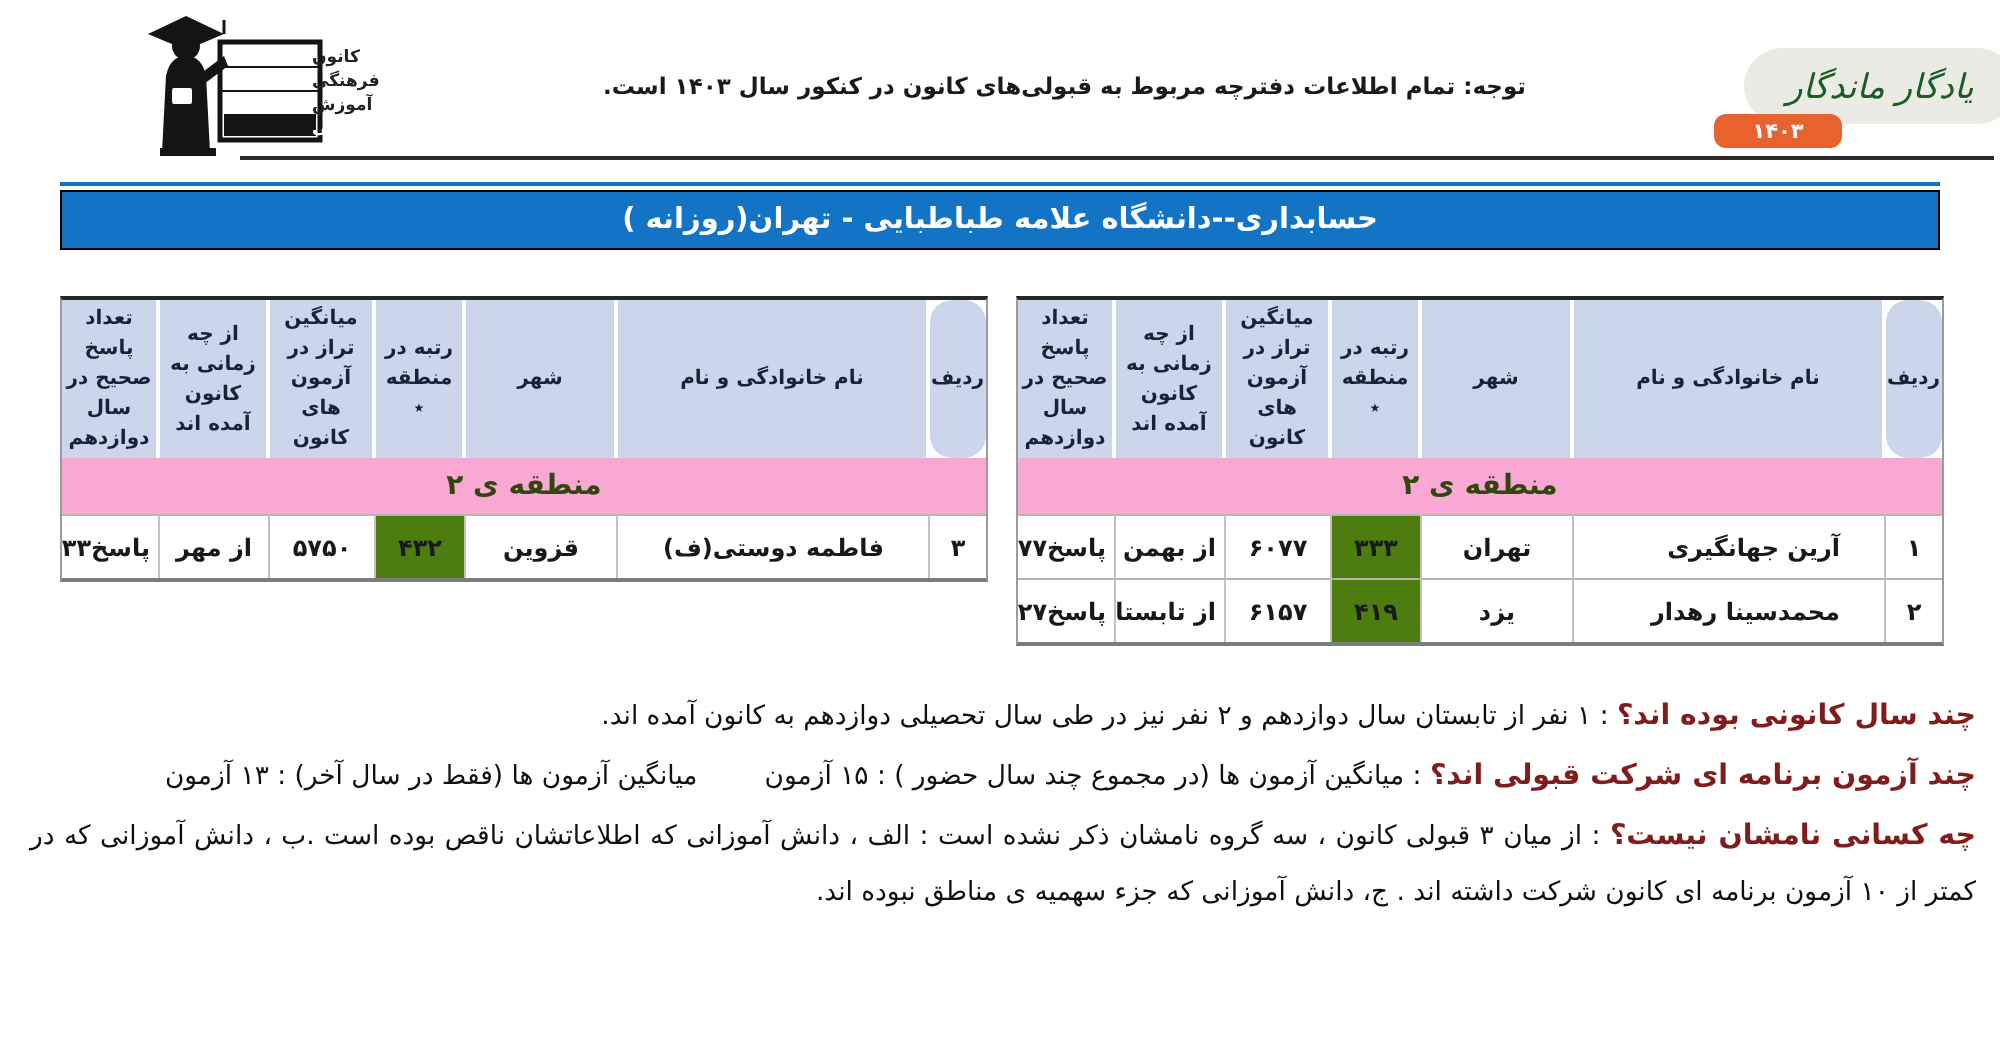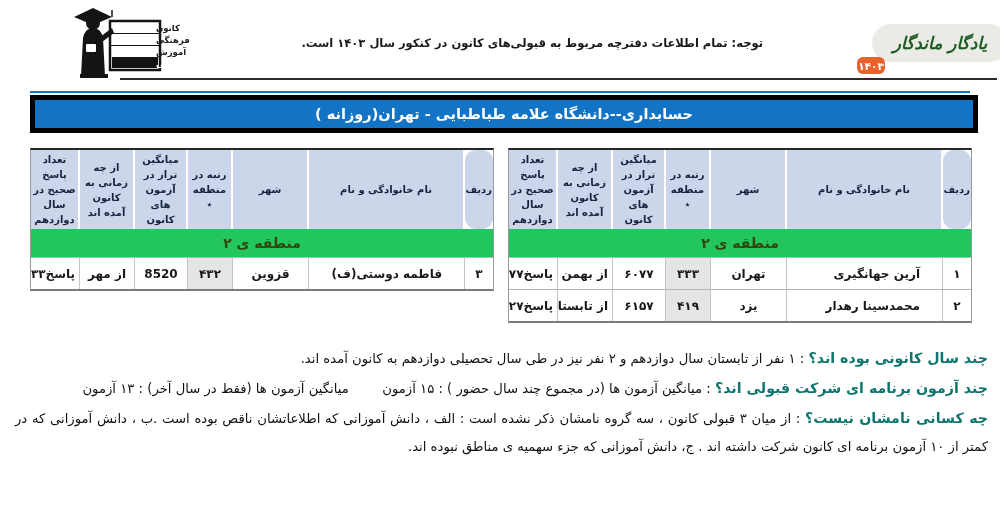--- a/index.html
+++ b/index.html
@@ -16,34 +16,34 @@
   .notice { position:absolute; right:237px; top:36px; text-align:right; direction:rtl; }
   .notice-main { font-size:11.5px; font-weight:bold; color:#1a1a1a; white-space:nowrap; }
   .notice-sub  { font-size:8.5px; font-weight:bold; color:#333; margin-top:3px; margin-right:126px; white-space:nowrap; }
 
   .brand-pill {
     position:absolute; right:-8px; top:24px; width:136px; height:38px;
     background:#e9ebe4; border-radius:19px; display:flex; align-items:center; justify-content:center;
     z-index:1;
   }
   .brand-title {
-    font-family:"DejaVu Serif", serif; font-style:italic; font-weight:bold;
+    font-family:"DejaVu Serif", serif; font-style:italic; font-weight:normal;
     font-size:17px; color:#1d5c24; white-space:nowrap;
   }
   .brand-year {
-    position:absolute; left:857px; top:57px; width:28px; height:17px; border-radius:6px;
+    position:absolute; left:857px; top:57px; width:64px; height:17px; border-radius:6px;
     background:#e8622d; color:#fff; font-size:10.5px; font-weight:bold;
     display:flex; align-items:center; justify-content:center; z-index:2;
   }
 
   
   .titlebar-topline { position:absolute; left:30px; top:91px; width:940px; height:2px; background:#1374c5; }
   .titlebar {
     position:absolute; left:30px; top:95px; width:938px; height:28px;
-    background:#1374c5; border:5px solid #000000;
+    background:#1374c5; border:1px solid #000000;
     display:flex; align-items:center; justify-content:center;
   }
   .titlebar span { color:#ffffff; font-weight:bold; font-size:14.5px; white-space:nowrap; }
 
   
   table.results {
     position:absolute; top:148px; width:462px; direction:rtl;
     border-collapse:separate; border-spacing:0; table-layout:fixed; background:#fff;
     border:1px solid #9b9b9b; border-top:2px solid #272727; border-bottom:2px solid #7c7c7c;
   }
@@ -51,42 +51,42 @@
   table.results.left-tbl  { left:30px; }
 
   .results th {
     background:#ccd6ea; font-size:10px; font-weight:bold; color:#16233f;
     padding:2px 1px; height:51px; vertical-align:middle; text-align:center; line-height:1.5;
     border-inline-start:2px solid #ffffff;
   }
   .results th:first-child { border-inline-start:none;border-radius:11px; }
 
   .results td.region {
-    background:#22c55e; color:#33450e; font-weight:bold; font-size:14px;
+    background:#f9a8d4; color:#33450e; font-weight:bold; font-size:14px;
     text-align:center; height:26px; padding:1px;
   }
 
   .results td.data {
     font-size:12px; font-weight:bold; color:#191919; height:29px; padding:1px 4px;
     text-align:center; vertical-align:middle;
     border-top:1px solid #b5b5b5; border-inline-start:1px solid #c2c2c2;
     white-space:nowrap; overflow:hidden;
   }
   .results td.data:first-child { border-inline-start:none; }
   .results td.name { text-align:right; padding-right:22px; }
-  .results td.rank { background:#e5e5e5; }
+  .results td.rank { background:#4d7c0f; }
   .num-ltr { direction:ltr; unicode-bidi:isolate; }
 
   
   .footer-text {
     position:absolute; right:12px; left:15px; top:344px;
     direction:rtl; text-align:justify; color:#101010;
   }
   .footer-text p { margin:0 0 1px 0; font-size:13.2px; line-height:28px; }
-  .footer-text p b { font-size:14.2px; color:#0f766e; }
+  .footer-text p b { font-size:14.2px; color:#7f1d1d; }
 
   
   .logo svg text { font-family:"DejaVu Sans", sans-serif; font-weight:bold; }
 </style>
 </head>
 <body>
 
 <div class="page">
 
   <div class="logo">
@@ -196,21 +196,21 @@
     </thead>
     <tbody>
       <tr>
         <td class="region" colspan="7">منطقه ی ۲</td>
       </tr>
       <tr>
         <td class="data">۳</td>
         <td class="data name">فاطمه دوستی(ف)</td>
         <td class="data">قزوین</td>
         <td class="data rank">۴۳۲</td>
-        <td class="data">8520</td>
+        <td class="data">۵۷۵۰</td>
         <td class="data">از مهر</td>
         <td class="data"><span class="num-ltr">۱۲۳۳پاسخ</span></td>
       </tr>
     </tbody>
   </table>
 
   <div class="footer-text">
     <p><b>چند سال کانونی بوده اند؟</b><span> : ۱ نفر از تابستان سال دوازدهم و ۲ نفر نیز در طی سال تحصیلی دوازدهم به کانون آمده اند.</span></p>
     <p><b>چند آزمون برنامه ای شرکت قبولی اند؟</b><span> : میانگین آزمون ها (در مجموع چند سال حضور ) : ۱۵ آزمون&nbsp;&nbsp;&nbsp;&nbsp;&nbsp;&nbsp;&nbsp;&nbsp;میانگین آزمون ها (فقط در سال آخر) : ۱۳ آزمون</span></p>
     <p><b>چه کسانی نامشان نیست؟</b><span> : از میان ۳ قبولی کانون ، سه گروه نامشان ذکر نشده است : الف ، دانش آموزانی که اطلاعاتشان ناقص بوده است .ب ، دانش آموزانی که در کمتر از ۱۰ آزمون برنامه ای کانون شرکت داشته اند . ج، دانش آموزانی که جزء سهمیه ی مناطق نبوده اند.</span></p>

